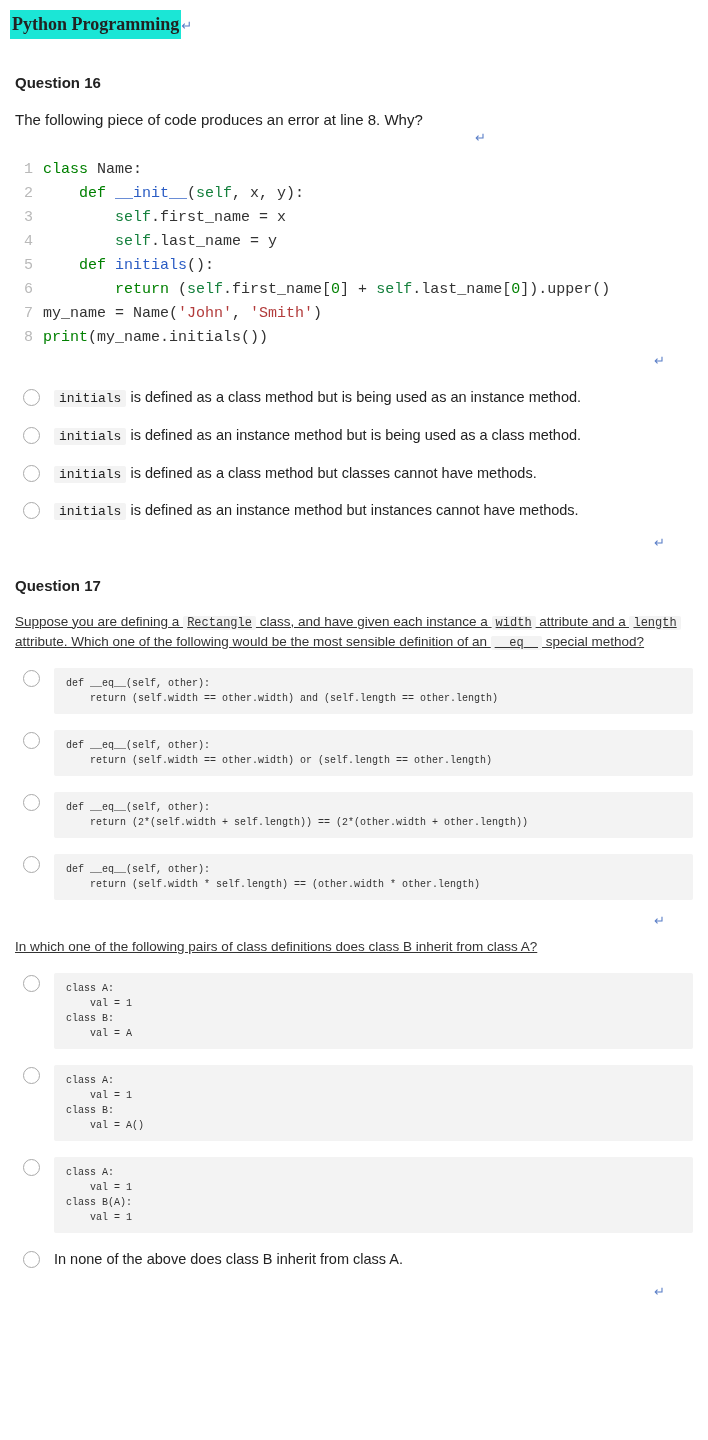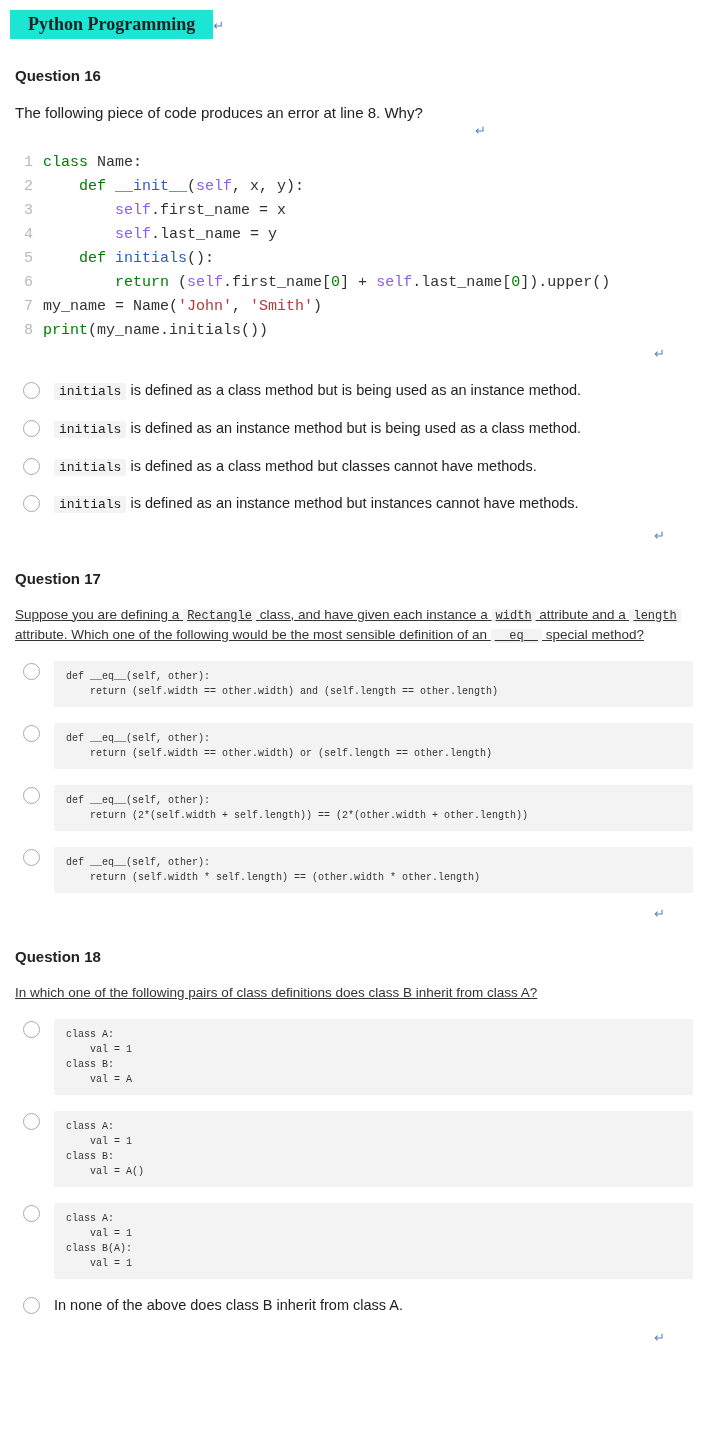--- a/index.html
+++ b/index.html
@@ -11,22 +11,22 @@
     font-size: 14px;
     line-height: 1.5;
     padding-bottom: 30px;
   }
   .page-title {
     display: inline-block;
     background: #1be6d6;
     font-family: Georgia, 'Times New Roman', serif;
     font-weight: bold;
     font-size: 18px;
-    padding: 1px 18px;
-    margin: 10px 0 4px 10px;
+    padding: 1px 2px;
+    margin: 10px 0 11px 10px;
   }
   .enter-mark {
     color: #5b7fc7;
     font-family: Arial, sans-serif;
     font-size: 13px;
     display: inline-block;
     vertical-align: baseline;
   }
   .content { padding: 0 15px; }
   .q-heading {
@@ -62,21 +62,21 @@
   .ln {
     width: 18px;
     text-align: right;
     color: #b9b9b9;
     margin-right: 10px;
     flex: 0 0 18px;
     user-select: none;
   }
   .kw { color: #008000; }
   .fn { color: #2a5cc4; }
-  .slf { color: #8b5cf6; text-align: center; }
+  .slf { color: #15803d; text-align: center; }
   .str { color: #b23b3b; }
   .num { color: #008000; }
   .builtin { color: #008000; }
   .plain { color: #333; }
   
   .opt {
     display: flex;
     align-items: flex-start;
     margin: 16px 0 14px 8px;
   }
@@ -188,21 +188,20 @@
   </div>
   <div class="opt">
     <div class="radio"></div>
     <div class="opt-body">
         <div class="code-box">def __eq__(self, other):
     return (self.width * self.length) == (other.width * other.length)</div>
       </div>
   </div>
   <div class="enter-right"><span class="enter-mark">↵</span></div>
 
-  <div class="q-heading">Question 18</div>
   <div class="q-prompt-small">In which one of the following pairs of class definitions does class B inherit from class A?</div>
 
   <div class="opt">
     <div class="radio"></div>
     <div class="opt-body">
         <div class="code-box">class A:
     val = 1
 class B:
     val = A</div>
       </div>

